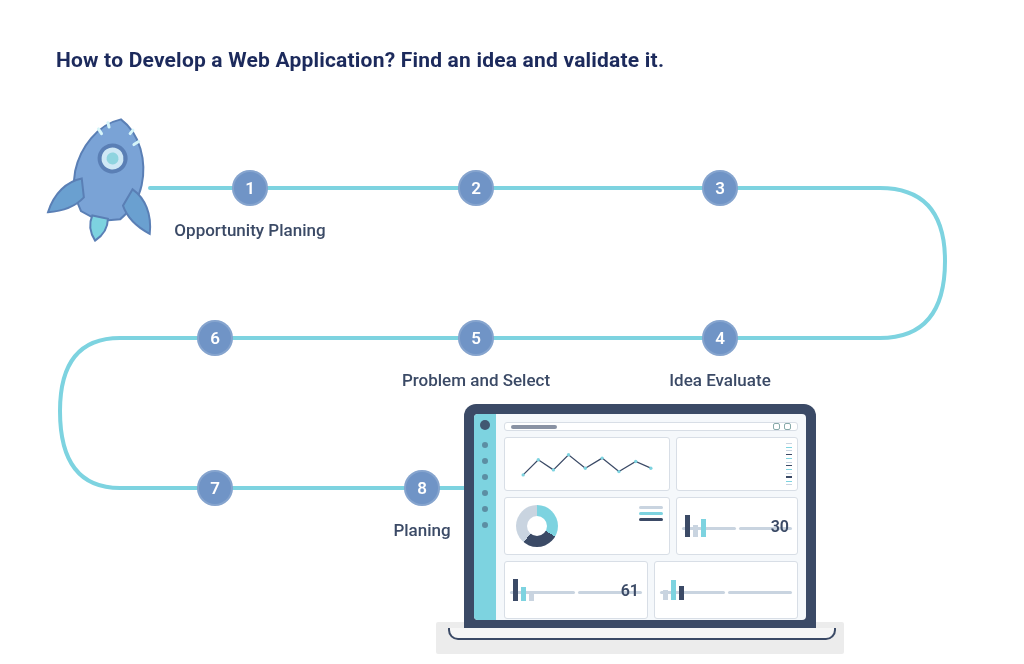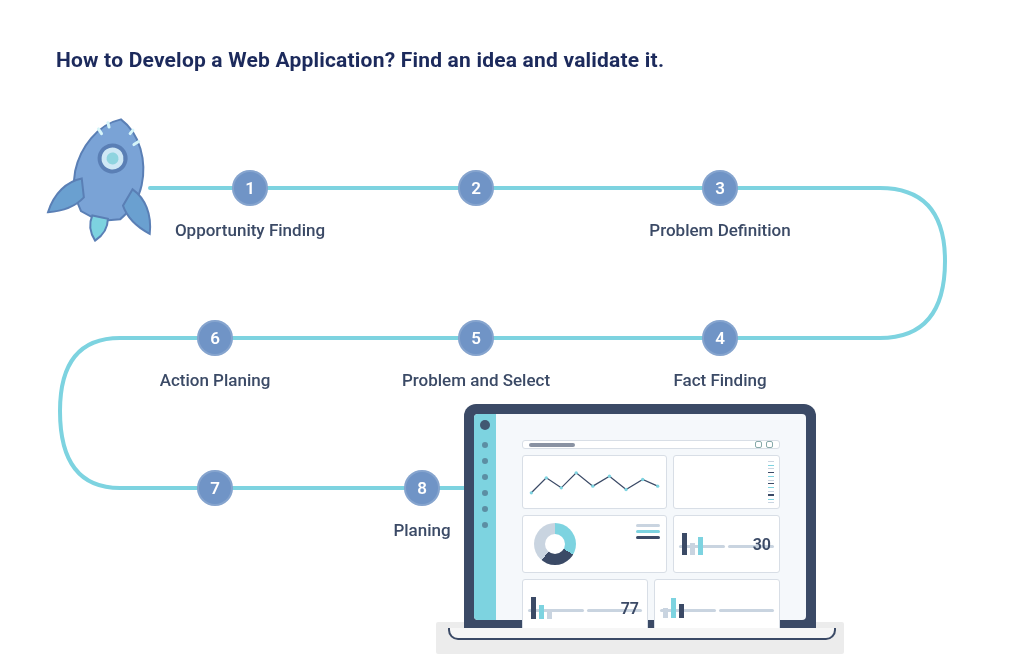--- a/index.html
+++ b/index.html
@@ -14,21 +14,21 @@
   .rocket{position:absolute;left:38px;top:110px;width:140px;height:140px}
   
   .laptop{position:absolute;right:36px;bottom:10px;width:360px;height:260px}
   .lap-shadow{position:absolute;left:-24px;bottom:0;width:408px;height:32px;background:#ececec;border-radius:2px}
   .lap-base{position:absolute;left:-12px;bottom:14px;width:384px;height:10px;background:#f6f6f6;border:2px solid #3b4a66;border-radius:0 0 10px 10px;border-top:none}
   .lap-lid{position:absolute;left:4px;bottom:24px;width:352px;height:226px;background:#3b4a66;border-radius:12px 12px 0 0;padding:10px;box-sizing:border-box}
   .lap-screen{width:100%;height:100%;background:#f5f8fb;border-radius:4px;display:flex}
   .lap-rail{width:22px;background:#7dd3e0;border-radius:4px 0 0 4px;display:flex;flex-direction:column;padding:6px 0;box-sizing:border-box;align-items:center;gap:10px}
   .rail-dot{width:6px;height:6px;border-radius:50%;background:#3b4a66;opacity:.5}
   .rail-dot:first-child{width:10px;height:10px;background:#3b4a66;opacity:.9;margin-bottom:2px}
-  .lap-body{flex:1;padding:26px;display:flex;flex-direction:column;gap:6px}
+  .lap-body{flex:1;padding:8px;display:flex;flex-direction:column;gap:6px}
   .lap-header{height:14px;background:#fff;border:1px solid #d8dee6;border-radius:3px;display:flex;align-items:center;padding:0 6px;justify-content:space-between}
   .hdr-txt{width:46px;height:4px;background:#3b4a66;opacity:.6;border-radius:2px}
   .hdr-icons{display:flex;gap:4px}
   .hdr-ico{width:5px;height:5px;border:1px solid #8aa;border-radius:2px}
   .lap-row{display:flex;gap:6px}
   .card{background:#fff;border:1px solid #d8dee6;border-radius:3px;flex:1;padding:5px;display:flex;flex-direction:column;justify-content:center;position:relative;box-sizing:border-box}
   .line-chart{height:54px}
   .bar-chart{height:54px;display:flex;align-items:flex-end;gap:3px;justify-content:center}
   .bar{width:6px;background:#c9d4e0}
   .bar.b{background:#7dd3e0}
@@ -72,40 +72,38 @@
         <path d="M44 74c-14 6-24 20-26 40 14-4 26-12 32-22z" fill="#6aa0d0" stroke="#5a7fb5" stroke-width="2"></path>
         <path d="M96 74c14 6 24 20 26 40-14-4-26-12-32-22z" fill="#6aa0d0" stroke="#5a7fb5" stroke-width="2"></path>
         <path d="M62 108c-2 10 2 18 8 24 6-6 10-14 8-24z" fill="#7dd3e0" stroke="#5a7fb5" stroke-width="2"></path>
         <path d="M50 22l4 4M92 26l-4 4M58 14l2 4M84 16l-2 4" stroke="#d6f5f9" stroke-width="3" stroke-linecap="round"></path>
       </g>
     </svg>
   </div>
 
   <div class="step" style="left: 250px; top: 170px;">
     <div class="badge">1</div>
-    <div class="step-label">Opportunity Finding</div>
+    <div class="step-label">Opportunity Planing</div>
   </div>
   <div class="step" style="left: 476px; top: 170px;">
     <div class="badge">2</div>
   </div>
   <div class="step" style="left: 720px; top: 170px;">
     <div class="badge">3</div>
-    <div class="step-label">Problem Definition</div>
   </div>
   <div class="step" style="left: 720px; top: 320px;">
     <div class="badge">4</div>
-    <div class="step-label">Fact Finding</div>
+    <div class="step-label">Idea Evaluate</div>
   </div>
   <div class="step" style="left: 476px; top: 320px;">
     <div class="badge">5</div>
     <div class="step-label">Problem and Select</div>
   </div>
   <div class="step" style="left: 215px; top: 320px;">
     <div class="badge">6</div>
-    <div class="step-label">Action Planing</div>
   </div>
   <div class="step" style="left: 215px; top: 470px;">
     <div class="badge">7</div>
   </div>
   <div class="step" style="left: 422px; top: 470px;">
     <div class="badge">8</div>
     <div class="step-label">Planing</div>
   </div>
 
   <div class="laptop">
@@ -186,21 +184,21 @@
             </div>
           </div>
 
           <div class="lap-row">
             <div class="card stat">
               <div class="mini">
                   <div class="bar d" style="height:22px"></div>
                   <div class="bar b" style="height:14px"></div>
                   <div class="bar" style="height:10px"></div>
                 </div>
-              <div class="nm">77</div>
+              <div class="nm">61</div>
               <div class="pill-row">
                   <div class="pill"></div>
                   <div class="pill"></div>
                 </div>
             </div>
             <div class="card stat">
               <div class="mini">
                   <div class="bar" style="height:10px"></div>
                   <div class="bar b" style="height:20px"></div>
                   <div class="bar d" style="height:14px"></div>

